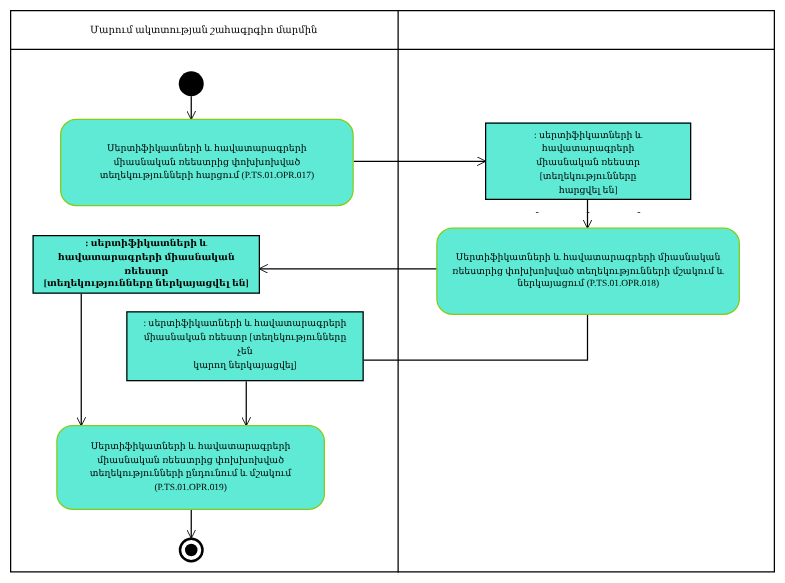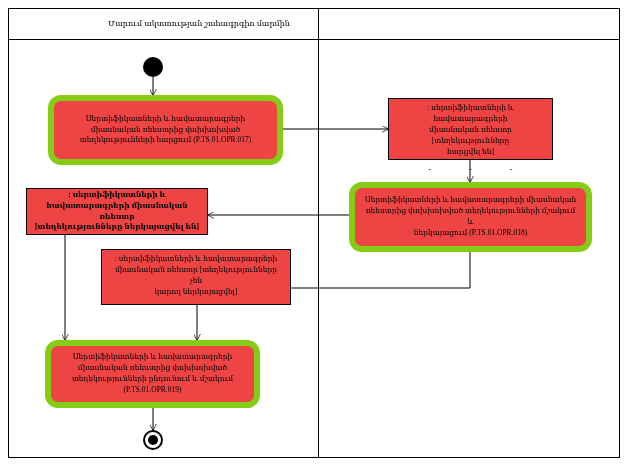--- a/index.html
+++ b/index.html
@@ -47,40 +47,39 @@
   }
   .lane-title {
     position: absolute;
     top: 8px;
     height: 31px;
     line-height: 31px;
     text-align: center;
     font-size: 8px;
     white-space: nowrap;
     overflow: hidden;
-    margin-left: 36px;
   }
   #lane-title-left  { left: 8px;   width: 310px; }
   #lane-title-right { left: 319px; width: 301px; }
 
   
   .node {
     position: absolute;
     box-sizing: border-box;
-    background: #ef4444;
+    background: #5eead4;
     display: flex;
     align-items: center;
     justify-content: center;
     text-align: center;
     font-size: 7.5px;
     line-height: 1.45;
     padding: 4px 7px;
   }
   .activity {
-    border: 6px solid #84cc16;
+    border: 1px solid #84cc16;
     border-radius: 13px;
   }
   .objectnode {
     border: 1px solid #000;
     border-radius: 0;
     align-items: flex-start;
   }
   .node .txt { width: 100%; white-space: pre-line; }
 
   .objectnode .inner {

